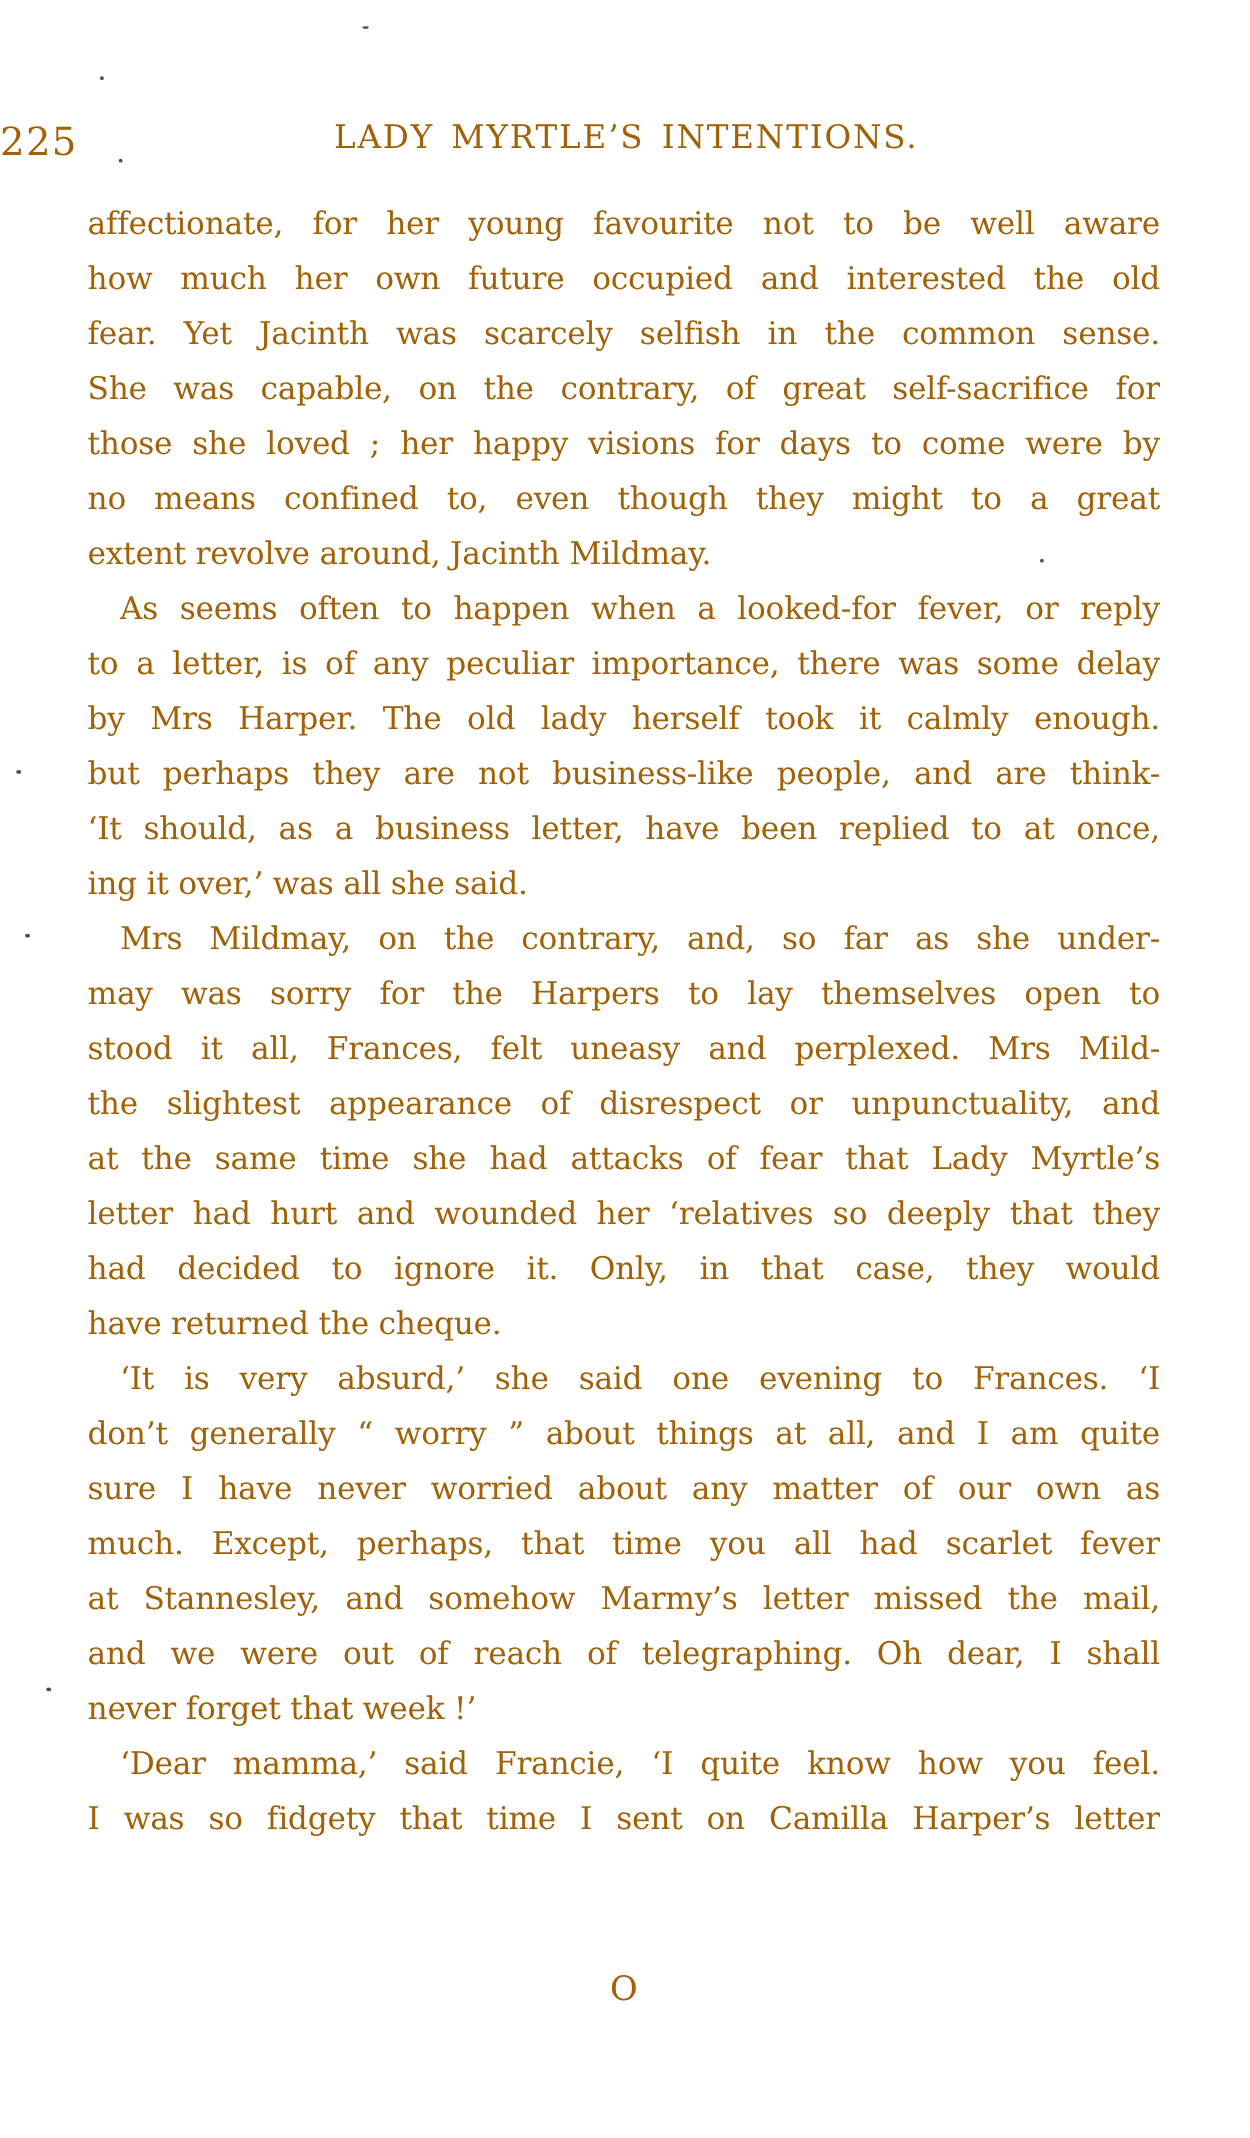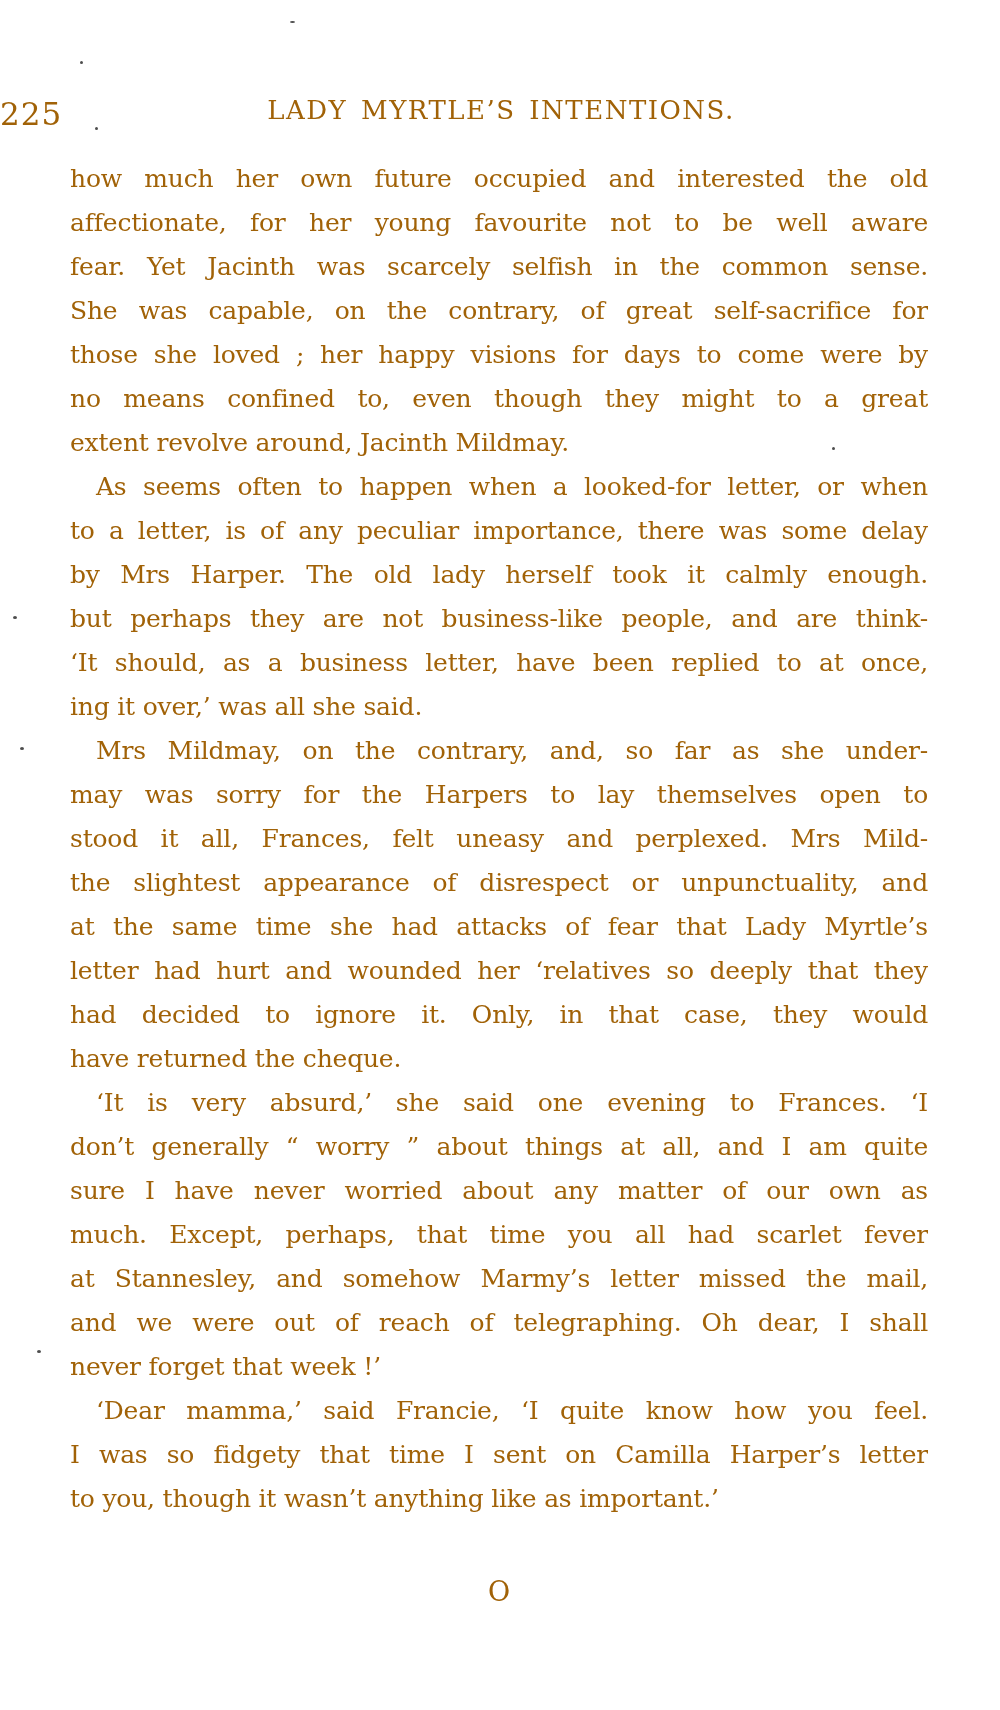--- a/index.html
+++ b/index.html
@@ -75,30 +75,30 @@
 <div class="page" style="background: rgb(255, 255, 255); color: #a16207;">
 
   <div class="running-head">
     <span>LADY MYRTLE’S INTENTIONS.</span>
   </div>
 
   <div class="page-number">225</div>
 
   <div class="body-text">
       <div class="para">
+        <div class="line">affectionate, for her young favourite not to be well aware</div>
         <div class="line">how much her own future occupied and interested the old</div>
-        <div class="line">affectionate, for her young favourite not to be well aware</div>
         <div class="line">fear. Yet Jacinth was scarcely selfish in the common sense.</div>
         <div class="line">She was capable, on the contrary, of great self-sacrifice for</div>
         <div class="line">those she loved ; her happy visions for days to come were by</div>
         <div class="line">no means confined to, even though they might to a great</div>
         <div class="line last">extent revolve around, Jacinth Mildmay.</div>
       </div>
       <div class="para">
-        <div class="line first">As seems often to happen when a looked-for letter, or when</div>
+        <div class="line first">As seems often to happen when a looked-for fever, or reply</div>
         <div class="line">to a letter, is of any peculiar importance, there was some delay</div>
         <div class="line">by Mrs Harper. The old lady herself took it calmly enough.</div>
         <div class="line">but perhaps they are not business-like people, and are think-</div>
         <div class="line">‘It should, as a business letter, have been replied to at once,</div>
         <div class="line last">ing it over,’ was all she said.</div>
       </div>
       <div class="para">
         <div class="line first">Mrs Mildmay, on the contrary, and, so far as she under-</div>
         <div class="line">may was sorry for the Harpers to lay themselves open to</div>
         <div class="line">stood it all, Frances, felt uneasy and perplexed. Mrs Mild-</div>
@@ -113,21 +113,20 @@
         <div class="line">don’t generally “ worry ” about things at all, and I am quite</div>
         <div class="line">sure I have never worried about any matter of our own as</div>
         <div class="line">much. Except, perhaps, that time you all had scarlet fever</div>
         <div class="line">at Stannesley, and somehow Marmy’s letter missed the mail,</div>
         <div class="line">and we were out of reach of telegraphing. Oh dear, I shall</div>
         <div class="line last">never forget that week !’</div>
       </div>
       <div class="para">
         <div class="line first">‘Dear mamma,’ said Francie, ‘I quite know how you feel.</div>
         <div class="line">I was so fidgety that time I sent on Camilla Harper’s letter</div>
-        <div class="line last">to you, though it wasn’t anything like as important.’</div>
       </div>
     </div>
 
   <div class="signature">O</div>
 
   <div>
       <div class="speck" style="left: 290px; top: 21px; width: 5px; height: 2px;"></div>
       <div class="speck" style="left: 80px; top: 61px; width: 3px; height: 3px;"></div>
       <div class="speck" style="left: 95px; top: 127px; width: 3px; height: 3px;"></div>
       <div class="speck" style="left: 832px; top: 447px; width: 3px; height: 3px;"></div>

